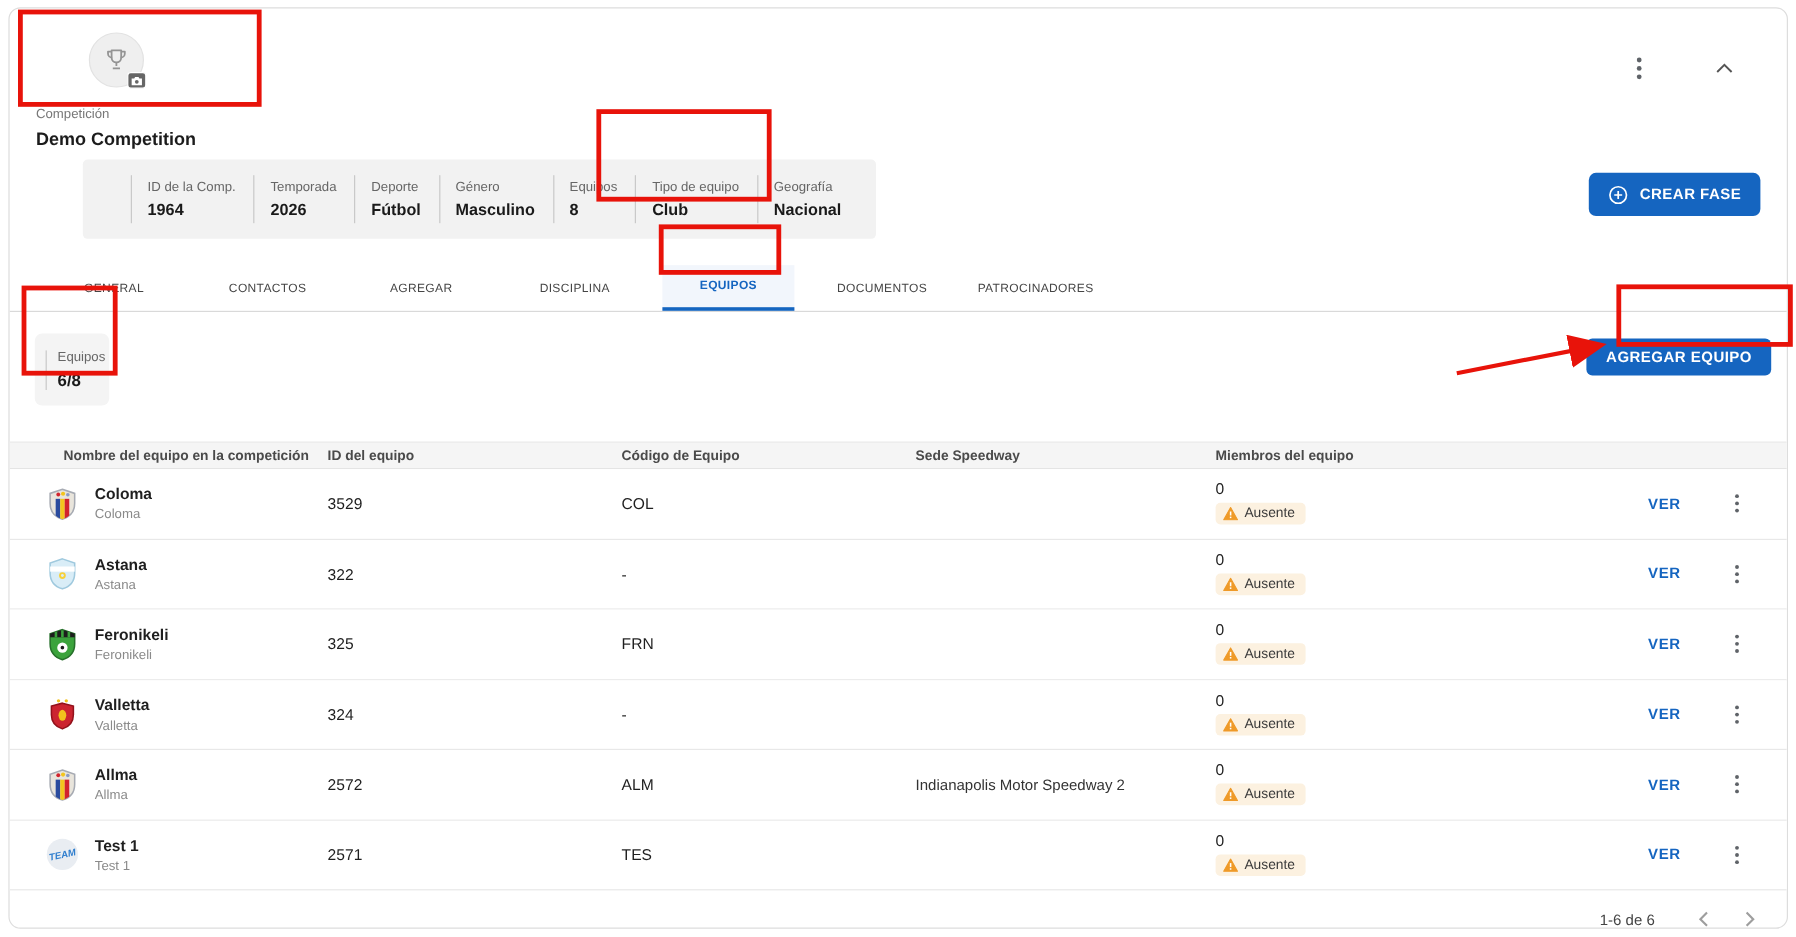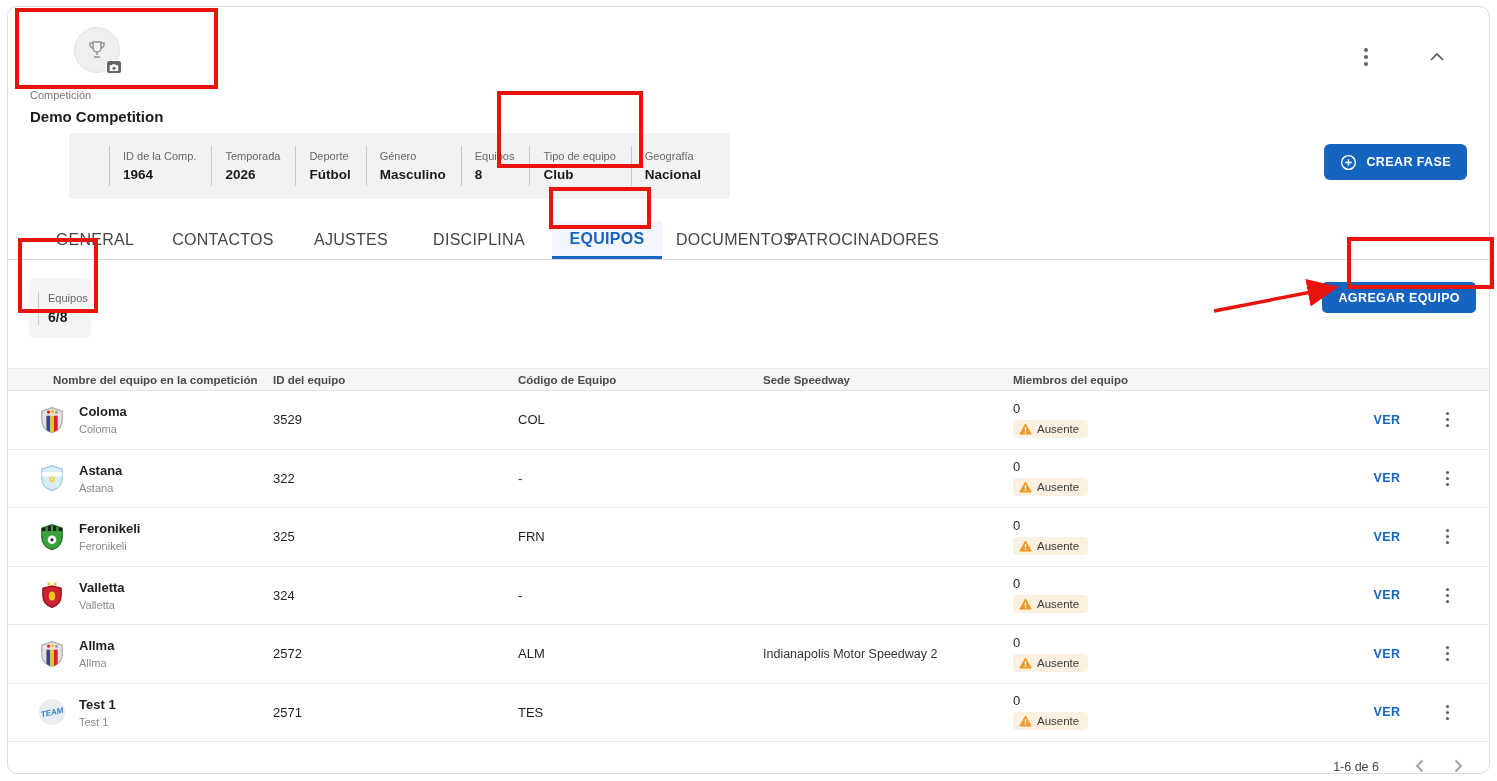--- a/index.html
+++ b/index.html
@@ -24,21 +24,21 @@
   .info-item .val { display:block; font-size:13.5px; font-weight:bold; color:#1a1a1a; white-space:nowrap; }
   .estado { margin-left:10px; background:#fff; border:1px solid #4a89d0; border-radius:6px; height:54px; min-width:98px; display:flex; align-items:center; gap:8px; padding:6px 10px 6px 11px; cursor:pointer; }
   .estado .lbl { display:block; font-size:11px; color:#1565c0; margin-bottom:5px; white-space:nowrap; }
   .estado .val { display:block; font-size:13.5px; font-weight:bold; color:#1565c0; white-space:nowrap; }
   .caret-down { width:0; height:0; border-left:6px solid transparent; border-right:6px solid transparent; border-top:7px solid #1565c0; margin-top:-12px; }
   .btn-primary { background:#1565c0; color:#fff; border:none; border-radius:5px; font-family:inherit; font-size:12.5px; font-weight:bold; letter-spacing:.4px; cursor:pointer; display:inline-flex; align-items:center; justify-content:center; gap:9px; }
   .crear-fase { margin-left:auto; margin-top:11px; height:36px; padding:0 16px; border-radius:6px; }
 
   
   .tabs { display:flex; margin-top:22px; padding-left:32px; border-bottom:1px solid #d9d9d9; }
-  .tab { width:110px; margin-right:18px; height:38px; display:flex; align-items:center; justify-content:center; font-size:16px; letter-spacing:.3px; color:#454545; cursor:pointer; white-space:nowrap; }
+  .tab { width:110px; margin-right:18px; height:38px; display:flex; align-items:center; justify-content:center; font-size:10px; letter-spacing:.3px; color:#454545; cursor:pointer; white-space:nowrap; }
   .tab.active { color:#1565c0; font-weight:bold; background:#f2f6fc; border-bottom:3px solid #1565c0; }
 
   
   .content-head { display:flex; align-items:flex-start; padding:18px 13px 30px 21px; }
   .stat-card { background:#f4f4f4; border-radius:6px; width:62px; height:60px; display:flex; align-items:center; padding-left:9px; }
   .stat-inner { border-left:1px solid #c9c9c9; padding-left:9px; }
   .stat-inner .lbl { display:block; font-size:11px; color:#666; margin-bottom:5px; }
   .stat-inner .val { display:block; font-size:14px; font-weight:bold; color:#1a1a1a; }
   .agregar { margin-left:auto; height:31px; padding:0 16px; margin-top:4px; }
 
@@ -149,21 +149,21 @@
           <circle cx="9" cy="9" r="7.3"></circle>
           <path d="M9 5.5v7M5.5 9h7"></path>
         </svg>
       <span>CREAR FASE</span>
     </button>
   </div>
 
   <div class="tabs">
     <div class="tab">GENERAL</div>
     <div class="tab">CONTACTOS</div>
-    <div class="tab">AJUSTES</div>
+    <div class="tab">AGREGAR</div>
     <div class="tab">DISCIPLINA</div>
     <div class="tab active">EQUIPOS</div>
     <div class="tab">DOCUMENTOS</div>
     <div class="tab">PATROCINADORES</div>
   </div>
 
   <div class="content-head">
     <div class="stat-card">
       <div class="stat-inner">
         <span class="lbl">Equipos</span>

